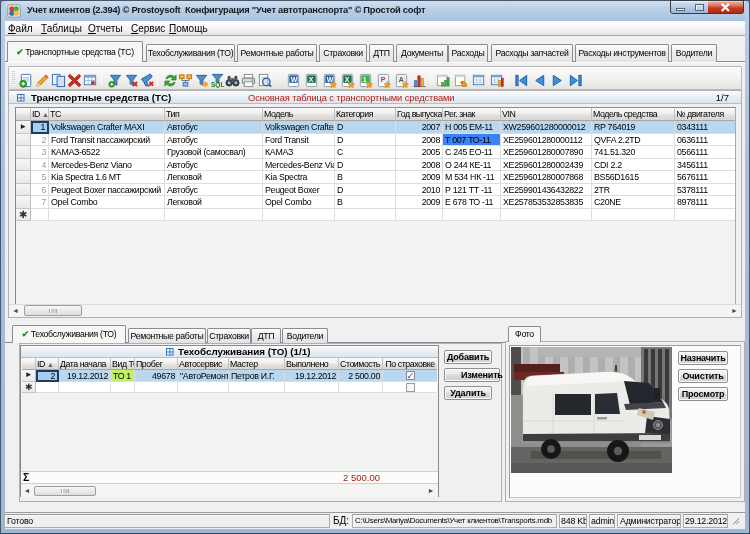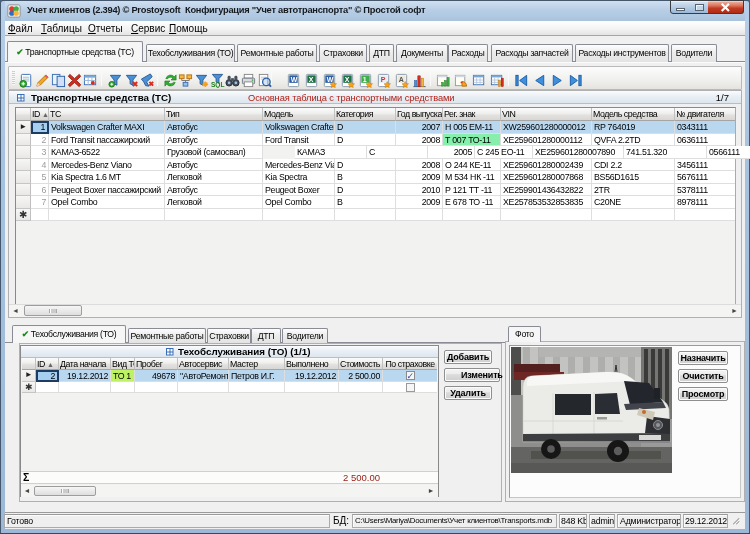--- a/index.html
+++ b/index.html
@@ -260,31 +260,31 @@
     <div style="width:60px;background:#b9d8f0;border-right:none;">0343111</div>
   </div>
 <div class="r abs " style="left:16px;top:133.5px;width:719px;height:12.5px">
     <div style="width:15px;background:linear-gradient(#f6f6f5,#e9e8e6);border-right:1px solid #c0c0c0;border-bottom:1px solid #c6c6c6;text-align:center;font-size:8px;line-height:11px;color:#222;"></div>
     <div style="width:18px;background:#fff;text-align:right;color:#9b9b9b;">2</div>
     <div style="width:116px;background:#fff;">Ford Transit пассажирский</div>
     <div style="width:98px;background:#fff;">Автобус</div>
     <div style="width:72px;background:#fff;">Ford Transit</div>
     <div style="width:61px;background:#fff;">D</div>
     <div style="width:47px;background:#fff;text-align:right;">2008</div>
-    <div style="width:58px;background:#86efac;">Т 007 ТО-11</div>
+    <div style="width:58px;background:#3b82f6;">Т 007 ТО-11</div>
     <div style="width:91px;background:#fff;">ХЕ259601280000112</div>
     <div style="width:83px;background:#fff;">QVFA 2.2TD</div>
     <div style="width:60px;background:#fff;border-right:none;">0636111</div>
   </div>
 <div class="r abs " style="left:16px;top:146.0px;width:719px;height:12.5px">
     <div style="width:15px;background:linear-gradient(#f6f6f5,#e9e8e6);border-right:1px solid #c0c0c0;border-bottom:1px solid #c6c6c6;text-align:center;font-size:8px;line-height:11px;color:#222;"></div>
     <div style="width:18px;background:#fff;text-align:right;color:#9b9b9b;">3</div>
     <div style="width:116px;background:#fff;">КАМАЗ-6522</div>
     <div style="width:98px;background:#fff;">Грузовой (самосвал)</div>
-    <div style="width:72px;background:#fff;margin-left:32px;">КАМАЗ</div>
+    <div style="width:72px;background:#fff;">КАМАЗ</div>
     <div style="width:61px;background:#fff;">C</div>
     <div style="width:47px;background:#fff;text-align:right;">2005</div>
     <div style="width:58px;background:#fff;">С 245 ЕО-11</div>
     <div style="width:91px;background:#fff;">ХЕ259601280007890</div>
     <div style="width:83px;background:#fff;">741.51.320</div>
     <div style="width:60px;background:#fff;border-right:none;">0566111</div>
   </div>
 <div class="r abs " style="left:16px;top:158.5px;width:719px;height:12.5px">
     <div style="width:15px;background:linear-gradient(#f6f6f5,#e9e8e6);border-right:1px solid #c0c0c0;border-bottom:1px solid #c6c6c6;text-align:center;font-size:8px;line-height:11px;color:#222;"></div>
     <div style="width:18px;background:#fff;text-align:right;color:#9b9b9b;">4</div>

